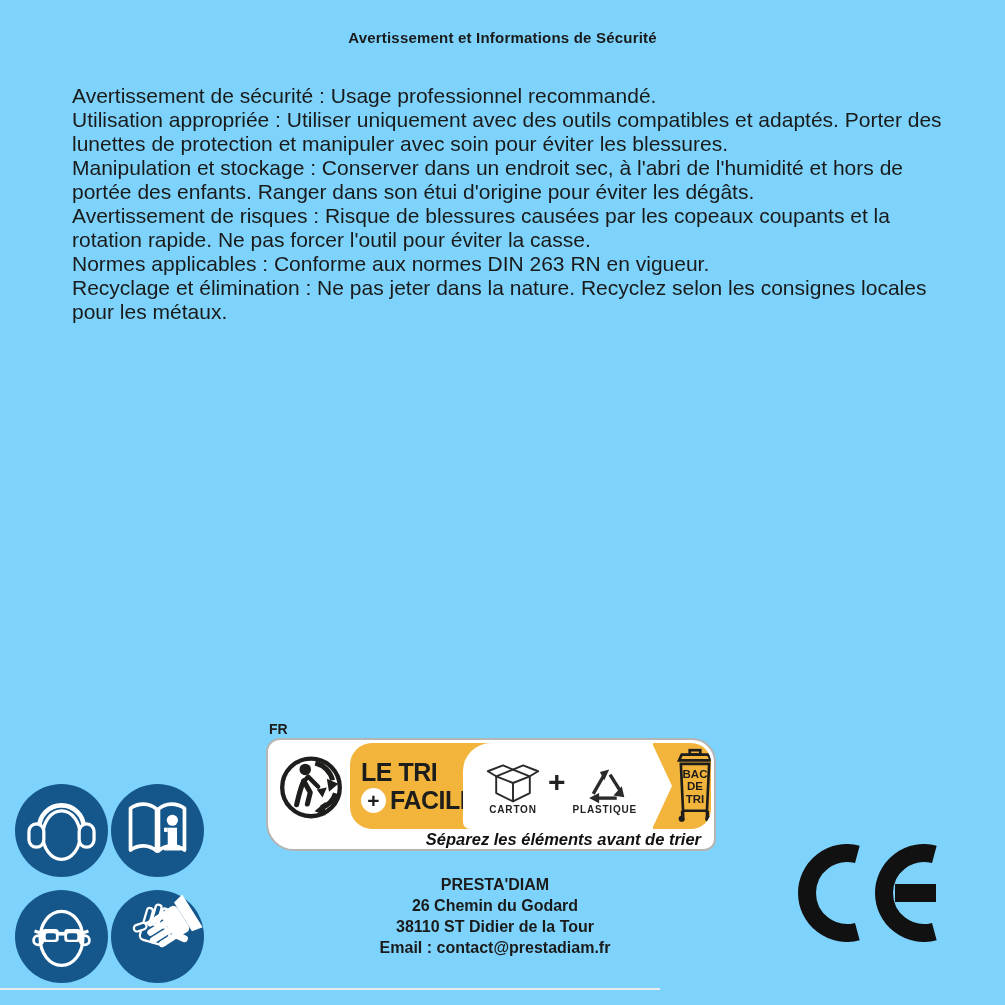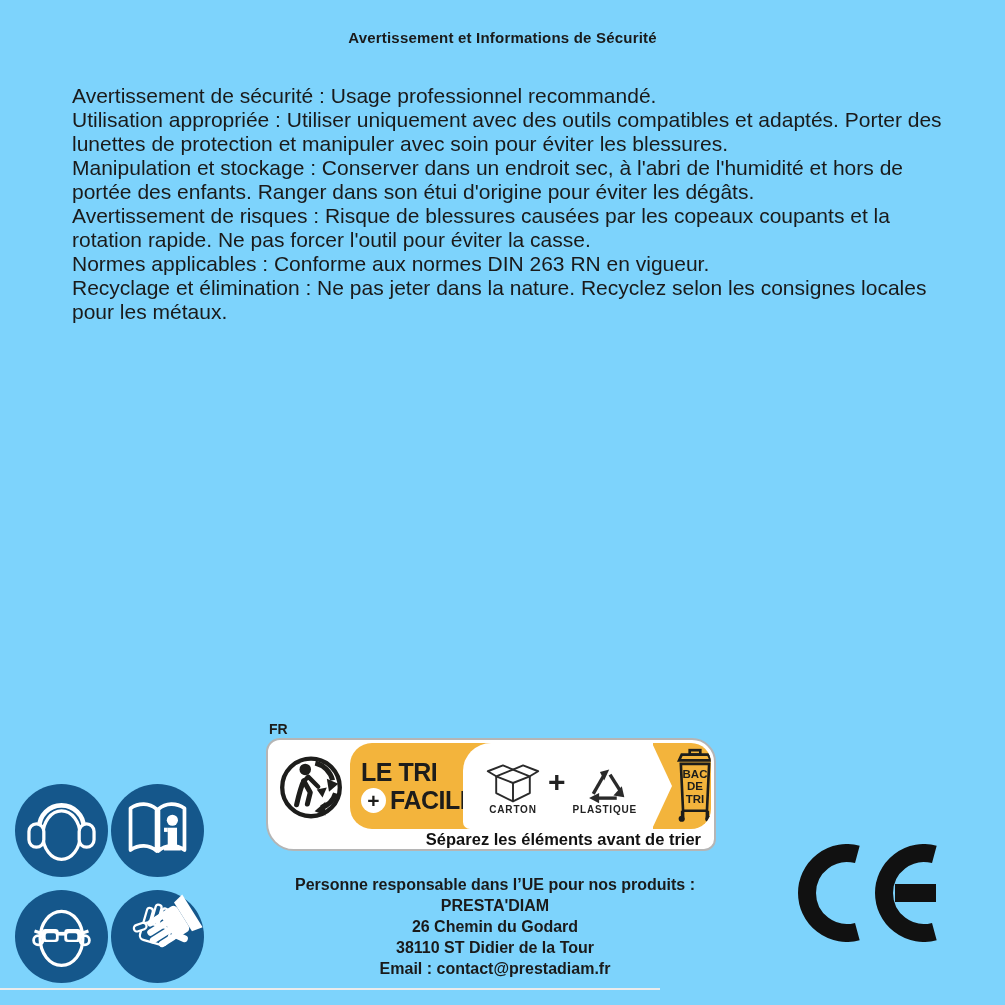--- a/index.html
+++ b/index.html
@@ -33,21 +33,21 @@
                font-size:21px;font-weight:800;line-height:1;flex:none;}
   .facile{font-size:25px;font-weight:800;letter-spacing:-.5px;line-height:1;}
   .band-white{width:180px;flex:none;background:#fff;border-radius:28px 0 0 7px;
               display:flex;align-items:center;justify-content:center;gap:7px;
               padding:0 2px 0 8px;}
   .material{display:flex;flex-direction:column;align-items:center;margin-top:5px;}
   .material-label{font-size:10px;font-weight:bold;letter-spacing:.8px;color:#222;}
   .mat-plus{font-size:30px;font-weight:bold;color:#222;margin-top:-8px;}
   .chevron{width:20px;height:86px;flex:none;display:block;margin-left:-1px;}
   .band-bin{flex:1;display:flex;align-items:center;justify-content:center;}
-  .panel-note{text-align:right;padding:1px 10px 0 0;
+  .panel-note{text-align:right;padding:1px 10px 0 0;font-style:italic;
               font-weight:bold;font-size:16.5px;color:#111;}
   svg text{font-family:"Liberation Sans",sans-serif;}
   
   .responsible{position:absolute;left:250px;top:874px;width:490px;text-align:center;
                font-weight:bold;font-size:16px;line-height:21px;}
   .responsible div{white-space:nowrap;}
   
   .ce{position:absolute;left:798px;top:844px;}
   .bottom-rule{position:absolute;left:0;top:988px;width:660px;height:2px;background:#ececec;}
 </style>
@@ -197,21 +197,20 @@
             </svg>
           </div>
         </div>
       </div>
       <div class="panel-note">Séparez les éléments avant de trier</div>
     </div>
   </div>
 
   <div class="responsible">
 
-  <div>Personne responsable dans l’UE pour nos produits :</div>
       <div>PRESTA'DIAM</div>
       <div>26 Chemin du Godard</div>
       <div>38110 ST Didier de la Tour</div>
       <div>Email : contact@prestadiam.fr</div>
     </div>
 
   <svg class="ce" width="140" height="98" viewBox="0 0 140 98">
     <g fill="none" stroke="#111" stroke-width="18">
       <path d="M59.35,10.36 A40,40 0 1 0 59.35,87.64"></path>
       <path d="M136.35,10.36 A40,40 0 1 0 136.35,87.64"></path>

